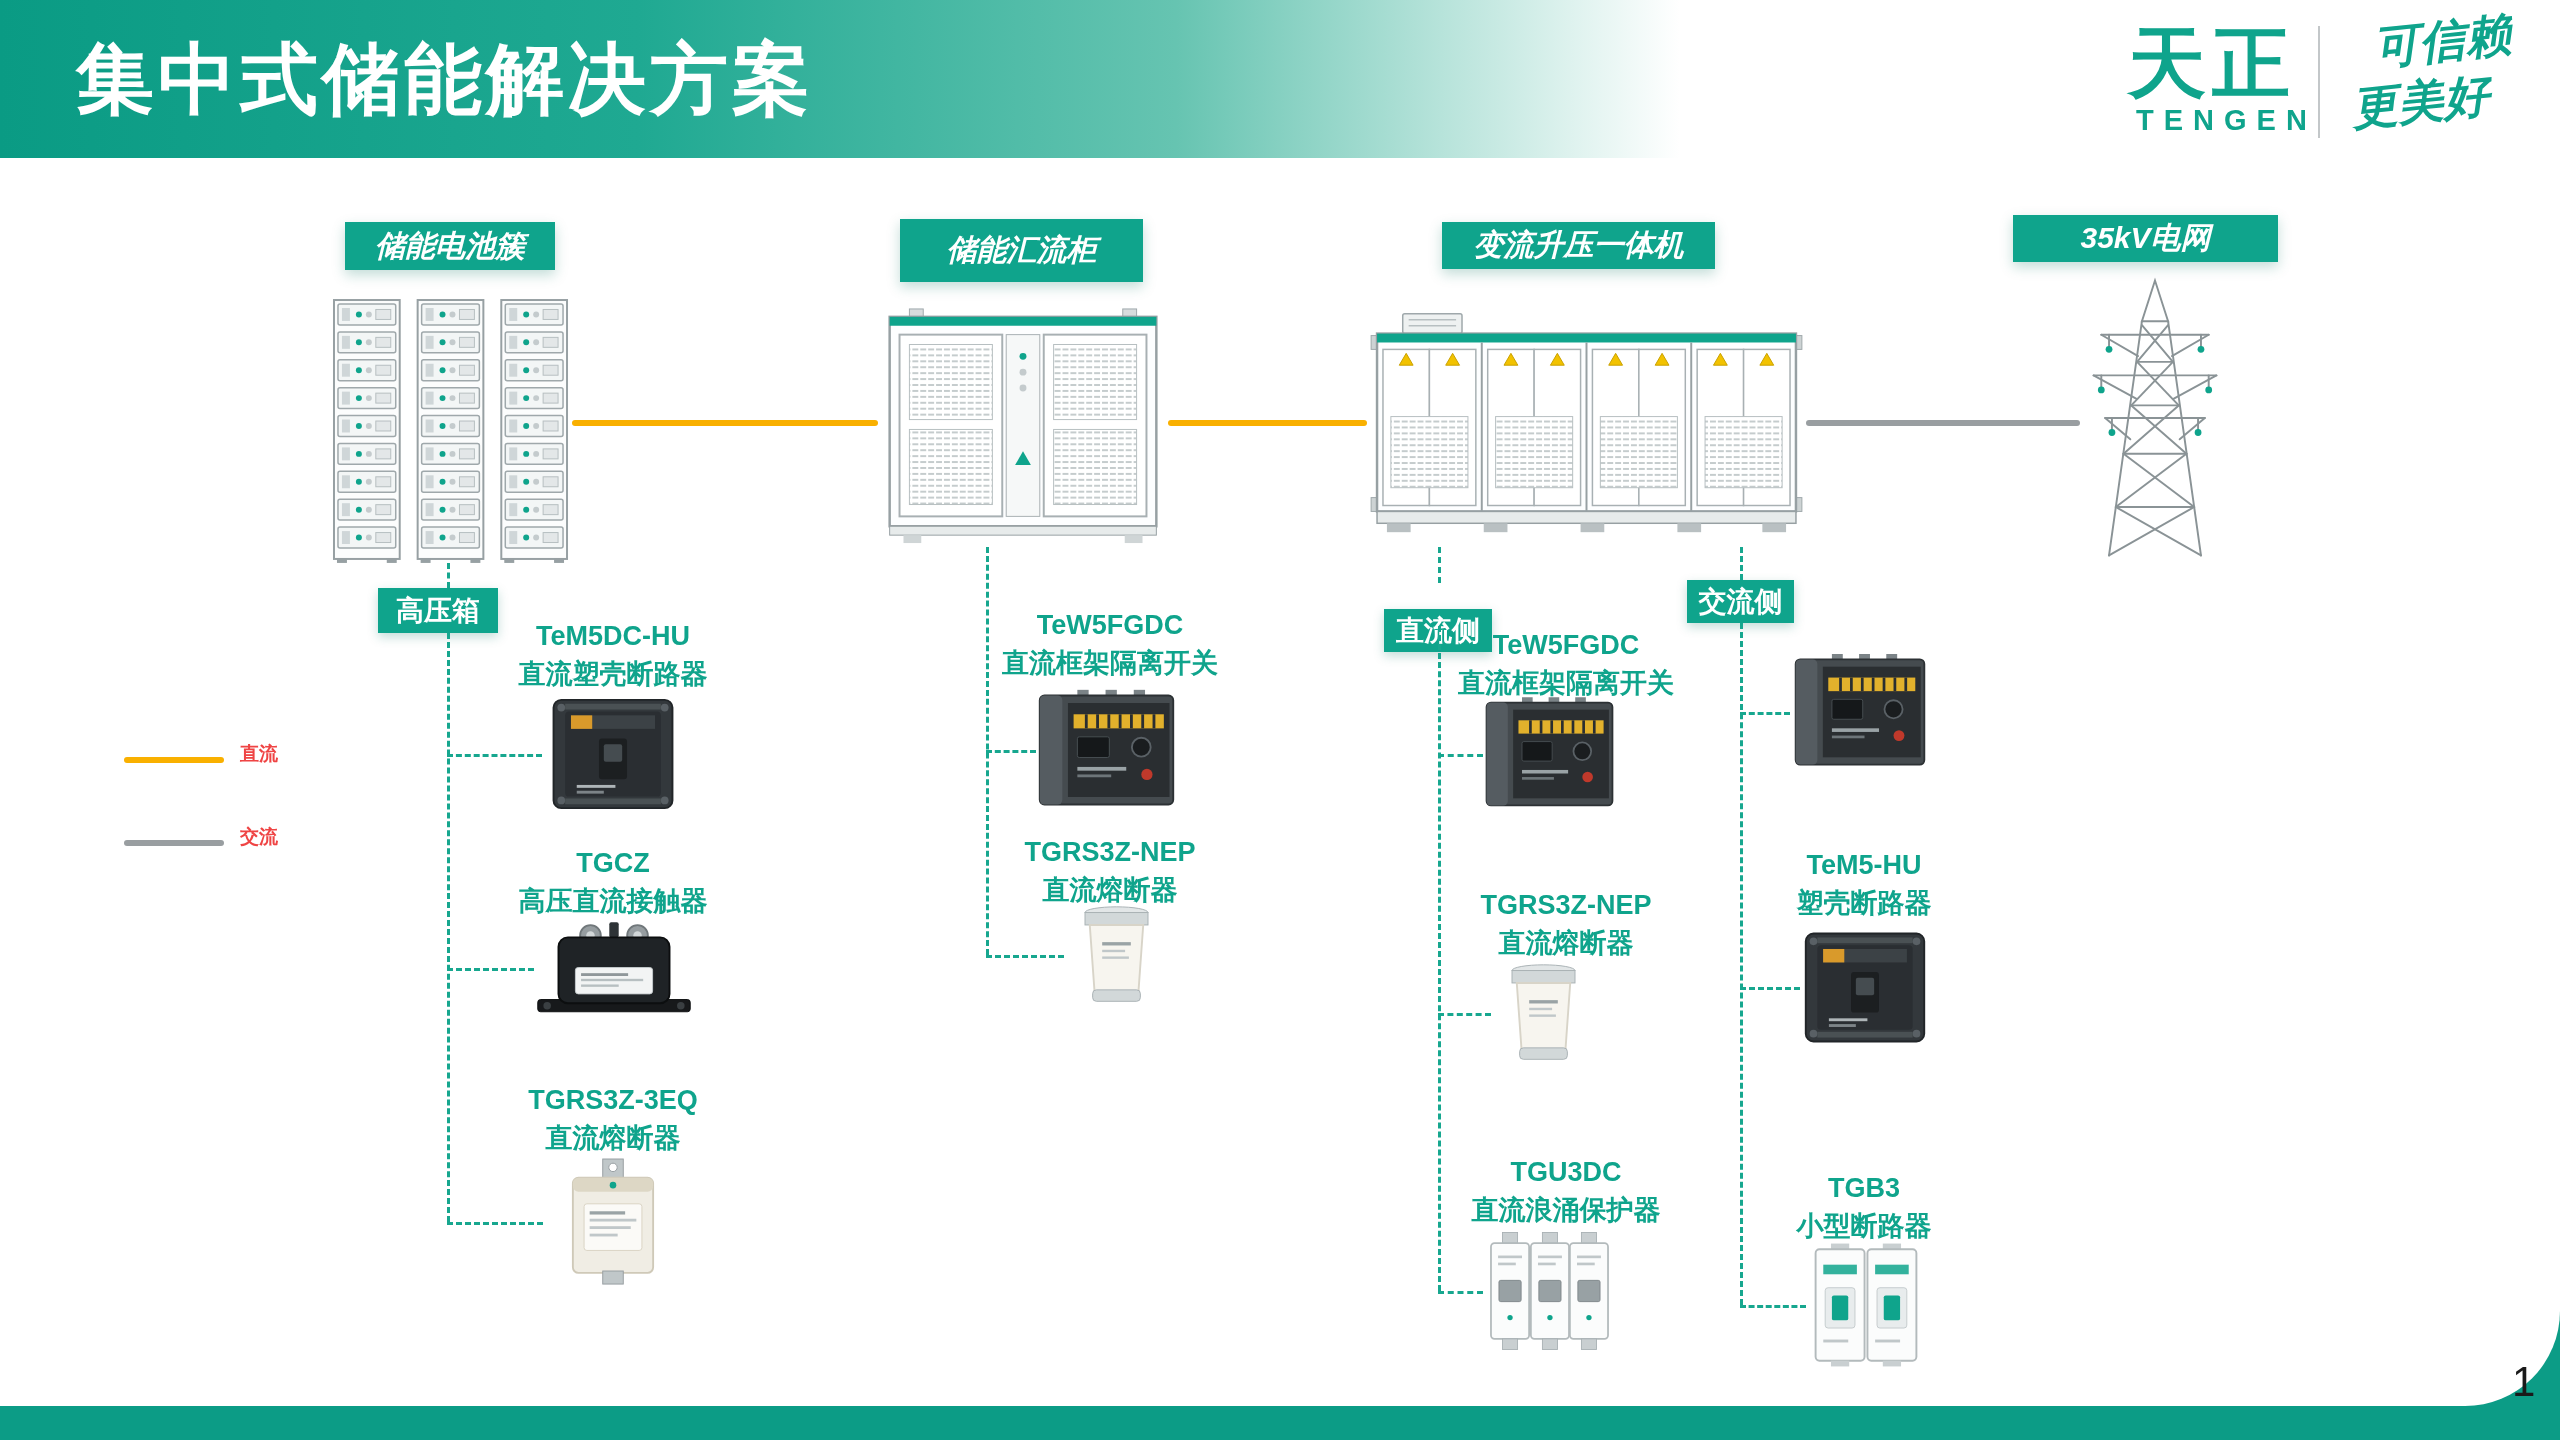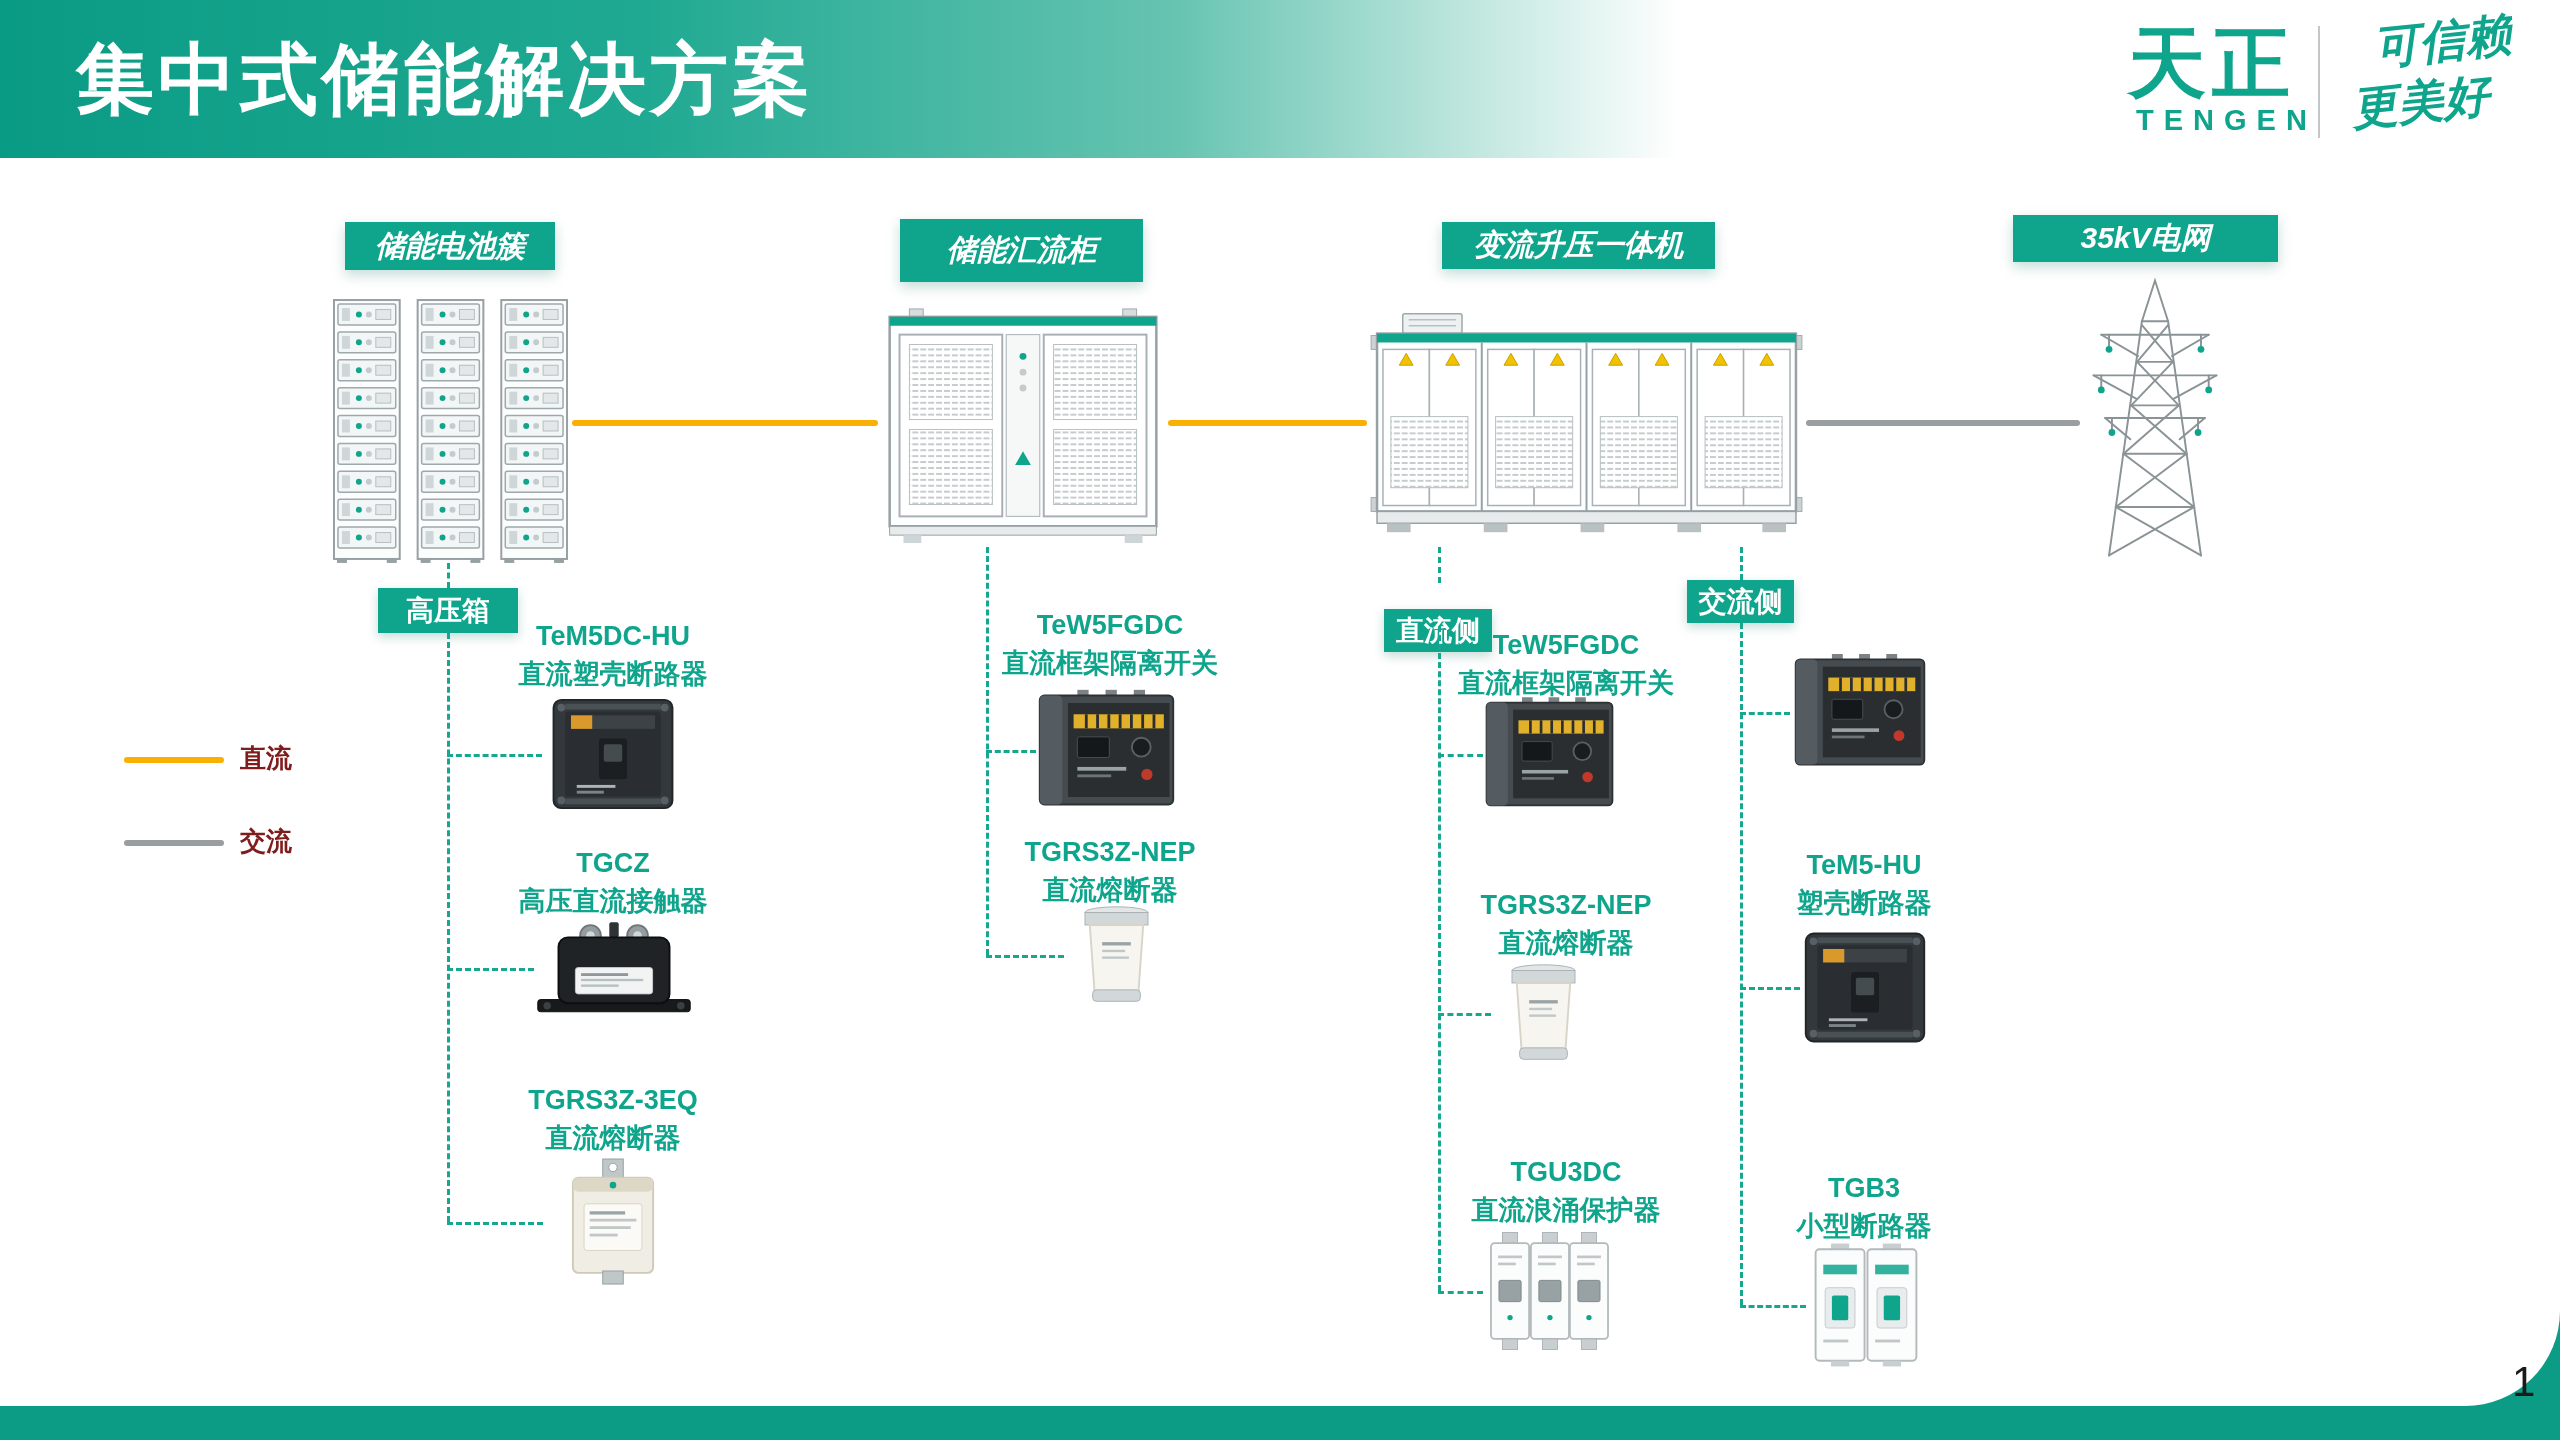--- a/index.html
+++ b/index.html
@@ -21,21 +21,21 @@
   .node-label{position:absolute;background:#0FA48C;color:#ffffff;font-weight:700;font-size:30px;
     display:flex;align-items:center;justify-content:center;box-shadow:0 5px 12px rgba(15,120,100,.25);
     white-space:nowrap;font-style:italic;}
   .section-label{position:absolute;background:#0FA48C;color:#ffffff;font-weight:700;font-size:28px;
     display:flex;align-items:center;justify-content:center;box-shadow:0 4px 10px rgba(15,120,100,.25);
     white-space:nowrap;}
   .comp-text{position:absolute;width:270px;text-align:center;color:#0FA48C;font-weight:700;
     font-size:27px;line-height:1.4;}
   .flow-line{position:absolute;height:6px;border-radius:3px;}
   .legend-line{position:absolute;width:100px;height:6px;border-radius:3px;}
-  .legend-text{position:absolute;font-size:26px;font-weight:700;color:#7f1d1d;}
+  .legend-text{position:absolute;font-size:19px;font-weight:700;color:#ef4444;}
   .dash-v{position:absolute;width:0;border-left:3px dashed #17A78F;}
   .dash-h{position:absolute;height:0;border-top:3px dashed #17A78F;}
   .dev{position:absolute;}
   .page-number{position:absolute;left:2512px;top:1358px;font-size:42px;color:#1a1a1a;}
 </style>
 </head>
 <body>
 
 <div class="slide">
 
@@ -343,21 +343,21 @@
         <use href="#sym-converter"></use>
       </svg>
   <svg class="dev" style="left:2080px;top:272px;width:150px;height:291px">
         <use href="#sym-tower"></use>
       </svg>
 
   <div class="flow-line" style="left:572px;top:420px;width:306px;background:#F9B000"></div>
   <div class="flow-line" style="left:1168px;top:420px;width:199px;background:#F9B000"></div>
   <div class="flow-line" style="left:1806px;top:420px;width:274px;background:#999EA1"></div>
 
-  <div class="section-label" style="left:378px;top:588px;width:140px;height:45px">高压箱</div>
+  <div class="section-label" style="left:378px;top:588px;width:120px;height:45px">高压箱</div>
   <div class="section-label" style="left:1384px;top:609px;width:108px;height:43px">直流侧</div>
   <div class="section-label" style="left:1687px;top:580px;width:107px;height:43px">交流侧</div>
 
   <div class="legend-line" style="left:124px;top:757px;background:#F9B000"></div>
   <div class="legend-text" style="left:240px;top:741px">直流</div>
   <div class="legend-line" style="left:124px;top:840px;background:#999EA1"></div>
   <div class="legend-text" style="left:240px;top:824px">交流</div>
 
   <div class="dash-v" style="left:447px;top:563px;height:25px"></div>
   <div class="dash-v" style="left:447px;top:633px;height:589px"></div>

